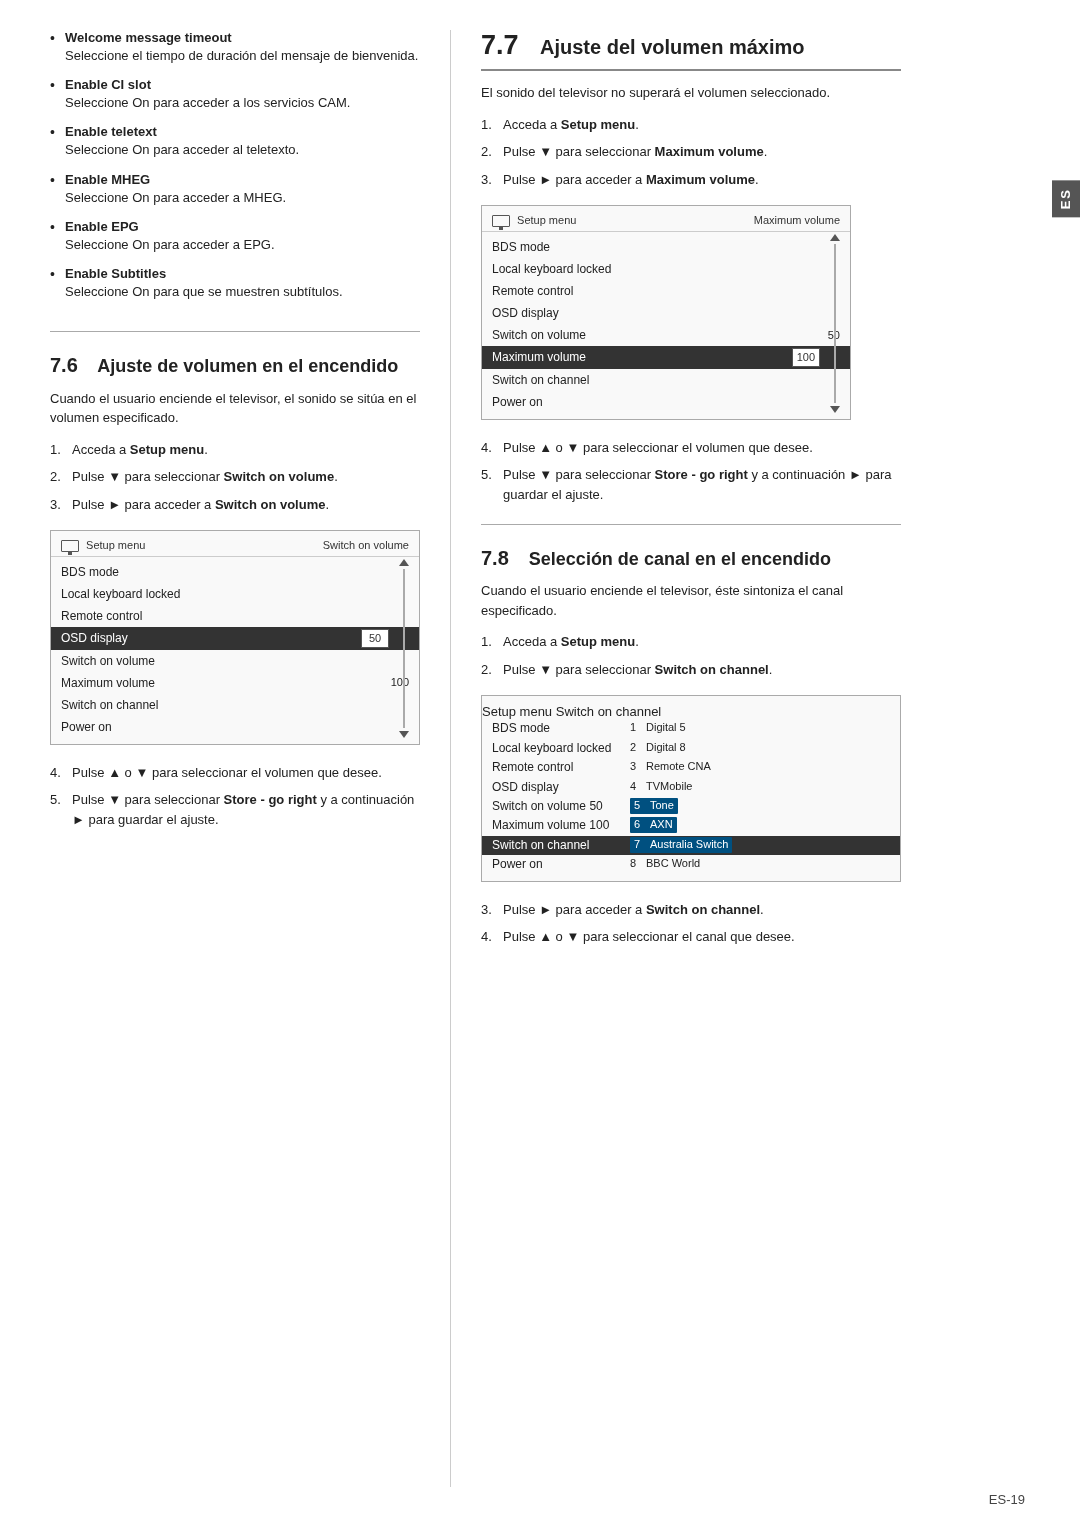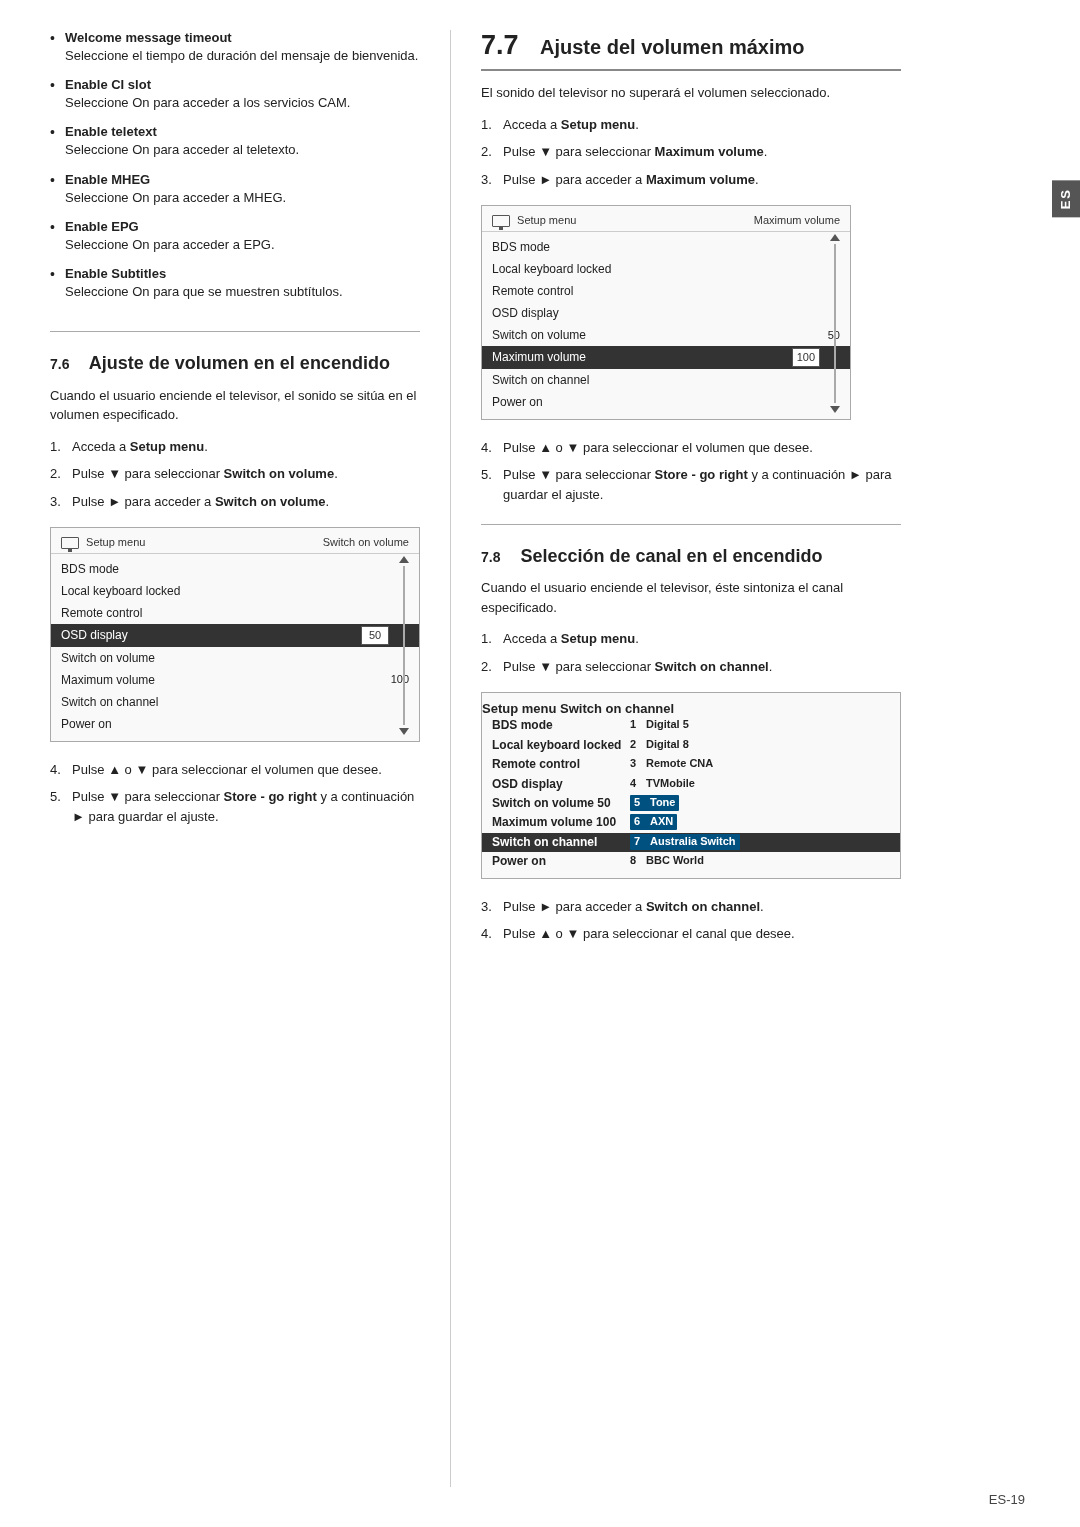--- a/index.html
+++ b/index.html
@@ -99,21 +99,21 @@
 
     
     .subsection-heading {
       font-size: 18px;
       font-weight: bold;
       margin-bottom: 10px;
       line-height: 1.3;
     }
 
     .subsection-heading .section-num {
-      font-size: 14px;
+      font-size: 20px;
     }
 
     
     .divider {
       border: none;
       border-top: 1px solid #aaa;
       margin: 20px 0;
     }
 
     
@@ -256,21 +256,20 @@
     }
 
     
     .menu-box-wide {
       border: 1px solid #aaa;
       margin: 14px 0 18px 0;
       padding: 8px 0 6px 0;
       background: #f9f9f9;
       position: relative;
       width: 420px;
-      font-weight: bold;
     }
 
     .paragraph {
       line-height: 1.5;
       margin-bottom: 12px;
     }
 
     
     .page-footer {
       position: absolute;

